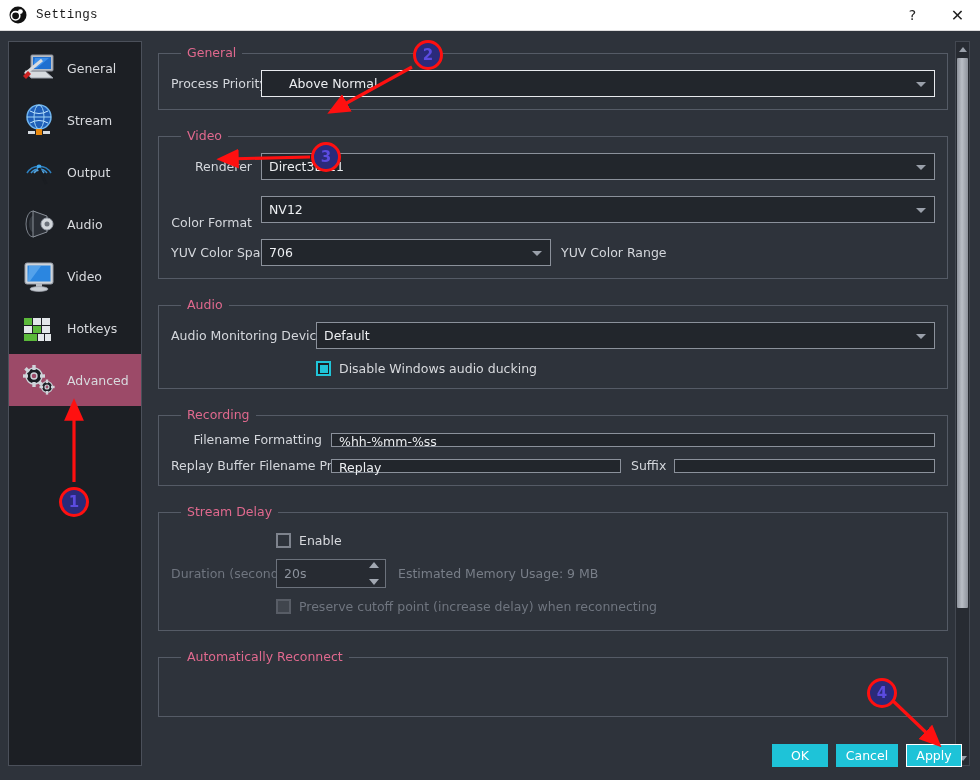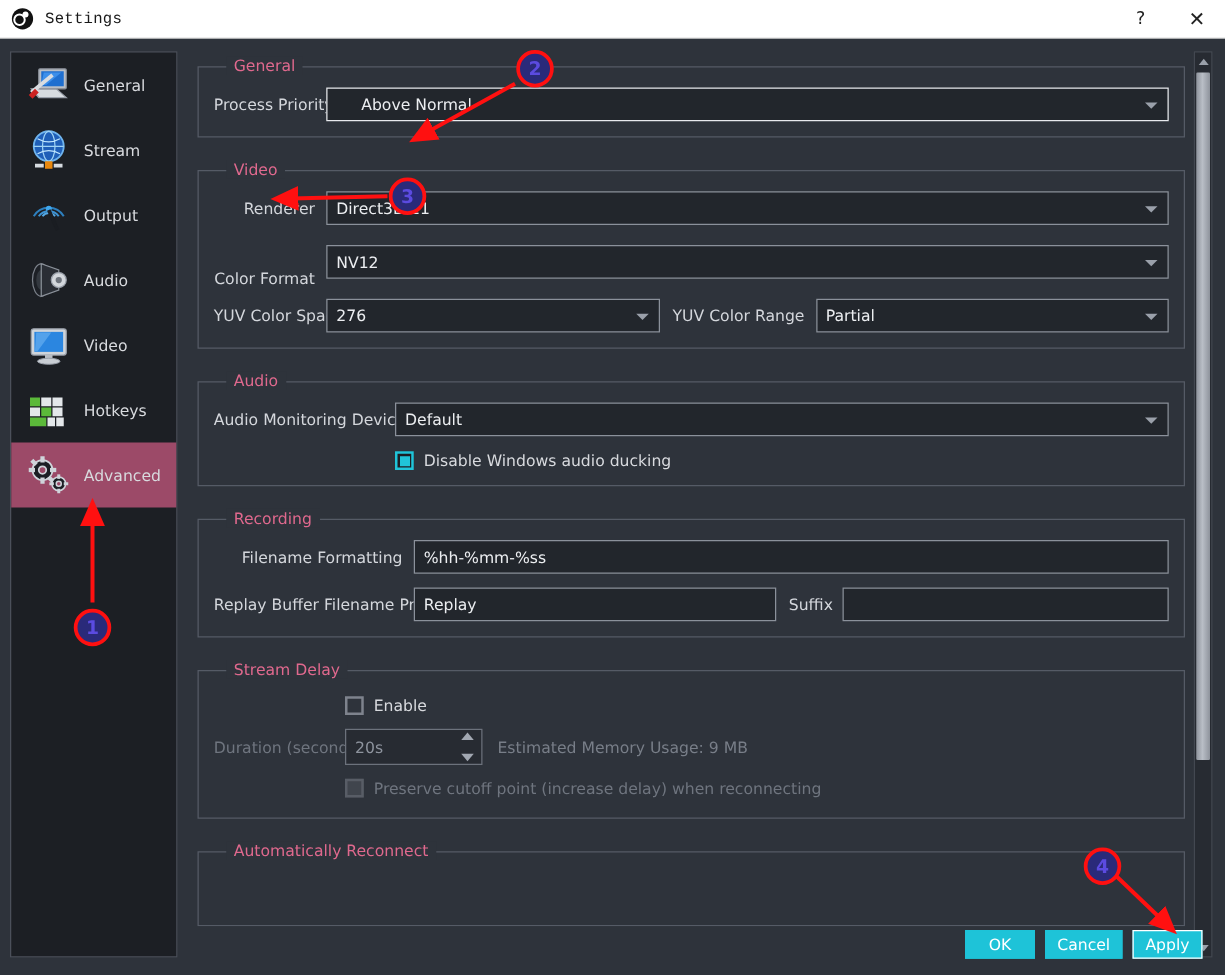--- a/index.html
+++ b/index.html
@@ -117,24 +117,24 @@
     position: absolute; right: 8px; top: 50%;
     margin-top: -2px;
     width: 0; height: 0;
     border-left: 5px solid transparent;
     border-right: 5px solid transparent;
     border-top: 5px solid #9aa0aa;
   }
 
   
   .ledit {
-    height: 27px;
+    height: 14px;
     background: #22262c;
     border: 1px solid #8b919b;
-    display: flex; align-items: center;
+    display: flex; align-items: flex-start;
     flex: 1 1 auto; min-width: 0;
   }
   .ledit .lval {
     color: #eceef1; font-size: 12.5px;
     padding-left: 7px; white-space: nowrap; overflow: hidden;
   }
 
   
   .cbrow { display: flex; align-items: center; }
   .cbox {
@@ -415,28 +415,24 @@
         <div class="lbl" style="width:90px;margin-top:26px;">Color Format</div>
         <div class="combo">
           <span class="cval">NV12</span>
           <span class="carrow"></span>
         </div>
       </div>
 
       <div class="row">
         <div class="lbl" style="width:90px;">YUV Color Space</div>
         <div class="combo" style="max-width:290px;">
-          <span class="cval">276</span>
+          <span class="cval">706</span>
           <span class="carrow"></span>
         </div>
         <div class="lbl" style="padding-left:10px;text-align:right;">YUV Color Range</div>
-        <div class="combo">
-          <span class="cval">Partial</span>
-          <span class="carrow"></span>
-        </div>
       </div>
     </div>
 
     <div class="group" style="margin-top:26px;">
       <div class="g-title">Audio</div>
 
       <div class="row">
         <div class="lbl" style="width:145px;">Audio Monitoring Device</div>
         <div class="combo">
           <span class="cval">Default</span>

